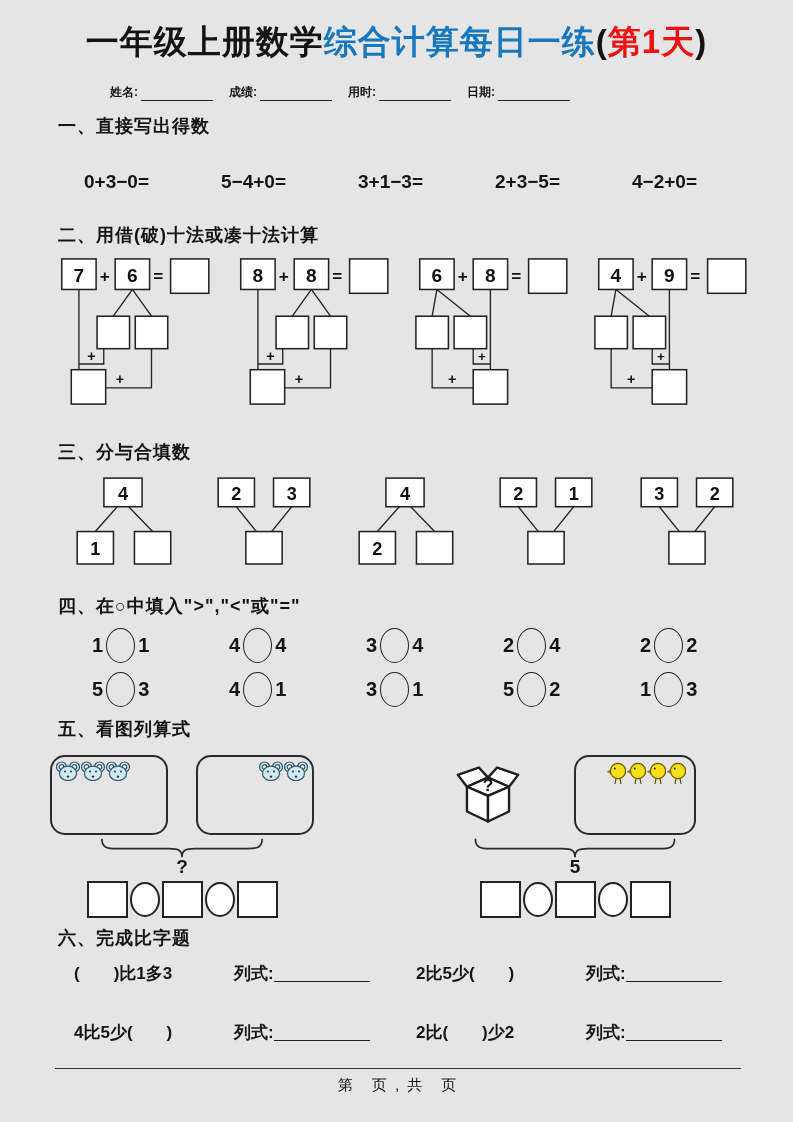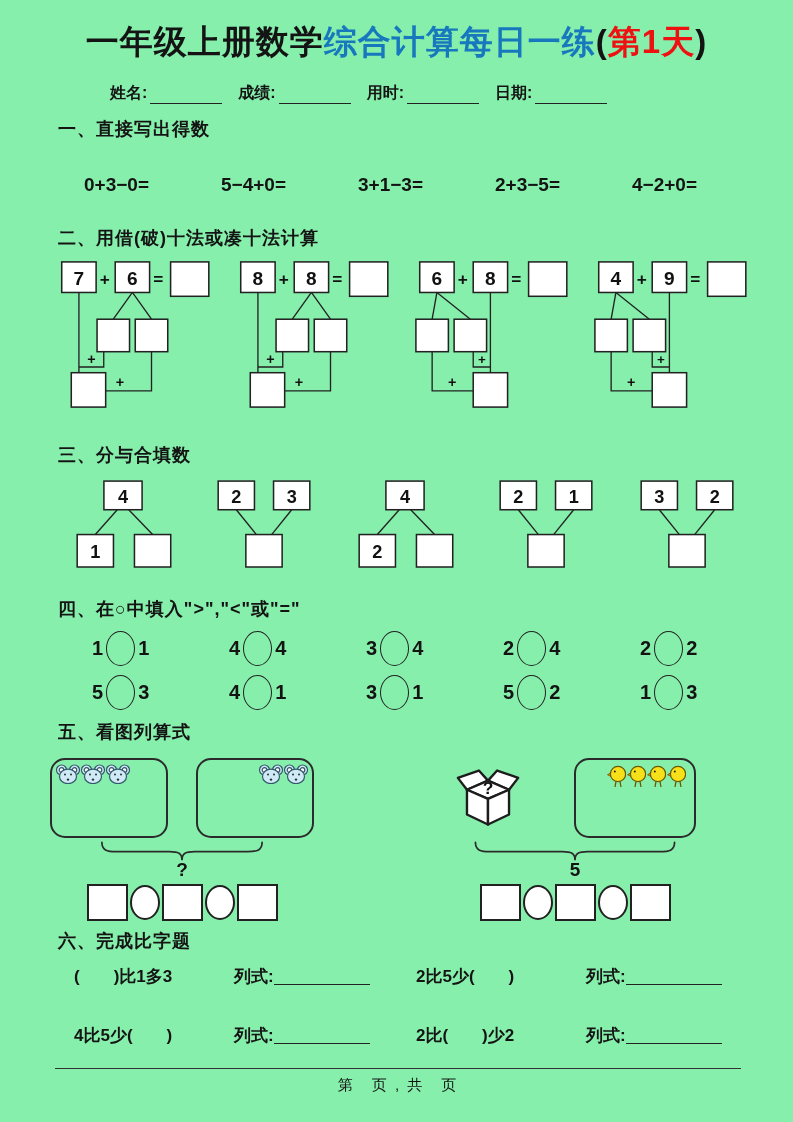--- a/index.html
+++ b/index.html
@@ -1,24 +1,24 @@
 <!DOCTYPE html>
 <html><head>
 <meta charset="utf-8">
 <style>
   *{margin:0;padding:0;box-sizing:border-box}
   html,body{background:#fff}
-  .page{position:relative;width:793px;height:1122px;background:#86efac;color:#141414;
+  .page{position:relative;width:793px;height:1122px;background:#e5e5e5;color:#141414;
         font-family:"Liberation Sans","DejaVu Sans",sans-serif;overflow:hidden}
   
   .title{padding-top:20px;text-align:center;font-size:33px;font-weight:bold;letter-spacing:1px;white-space:nowrap}
   .title .blue{color:#1878BE}
   .title .red{color:#EE1111}
   
-  .fields{display:flex;margin:18px 0 0 110px;gap:16px;font-size:16px;font-weight:bold;align-items:flex-start}
+  .fields{display:flex;margin:18px 0 0 110px;gap:16px;font-size:12px;font-weight:bold;align-items:flex-start}
   .field{display:inline-flex;align-items:flex-end}
   .blank{display:inline-block;width:72px;height:18px;border-bottom:1.7px solid #222;margin-left:3px}
   
   h2{font-size:18px;font-weight:bold;margin-left:58px;letter-spacing:1px}
   .h1x{margin-top:13px}
   .h2x{margin-top:30px}
   .h3x{margin-top:34px}
   .h4x{margin-top:26px}
   .h5x{margin-top:10px}
   .h6x{margin-top:8px}

